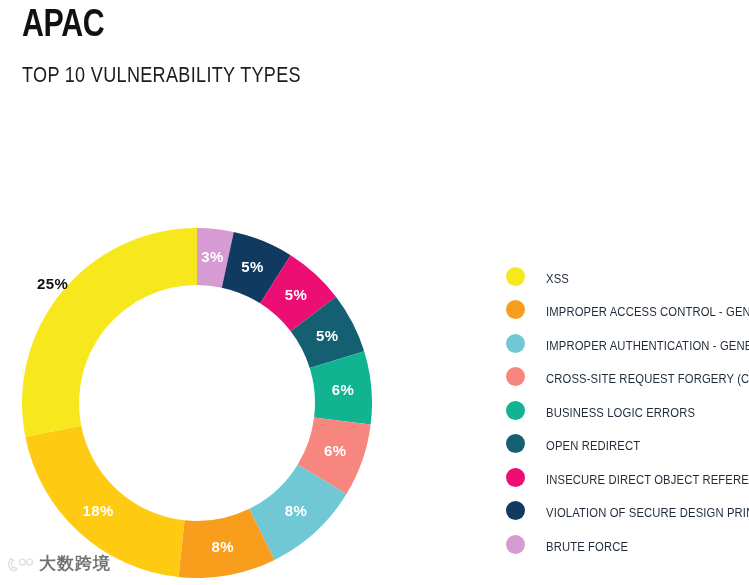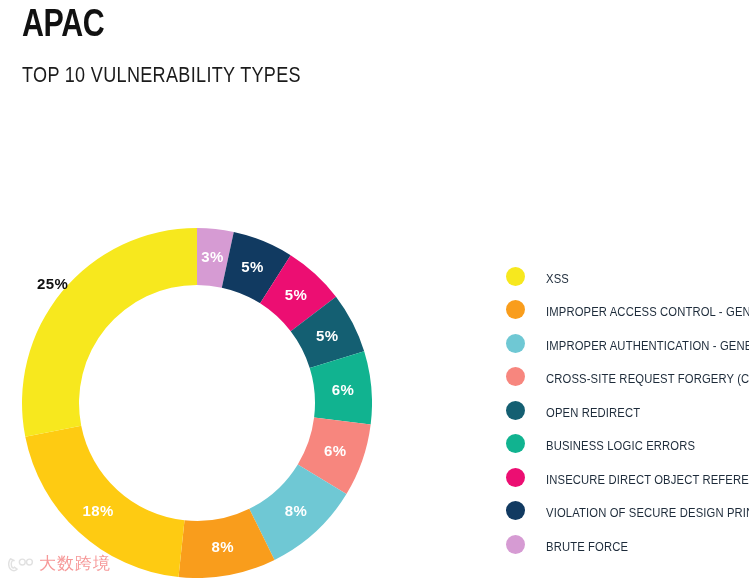--- a/index.html
+++ b/index.html
@@ -114,22 +114,22 @@
     pointer-events: none;
   }
   #watermark-logo {
     width: 26px;
     height: 18px;
     flex: 0 0 26px;
   }
   #watermark-text {
     font-family: "DejaVu Sans", sans-serif;
     font-size: 17px;
-    font-weight: normal;
-    color: #ef4444;
+    font-weight: bold;
+    color: #000000;
     margin-left: 5px;
     letter-spacing: 1px;
     text-shadow: 0 0 1px #ffffff;
   }
 </style>
 </head>
 <body>
 
 <div id="page">
 
@@ -178,26 +178,26 @@
       </div>
       <div class="legend-item">
         <span class="legend-dot" style="background: rgb(111, 200, 212);"></span>
         <span class="legend-label">IMPROPER AUTHENTICATION - GENERIC</span>
       </div>
       <div class="legend-item">
         <span class="legend-dot" style="background: rgb(247, 134, 126);"></span>
         <span class="legend-label">CROSS-SITE REQUEST FORGERY (CSRF)</span>
       </div>
       <div class="legend-item">
+        <span class="legend-dot" style="background: rgb(17, 179, 144);"></span>
+        <span class="legend-label">BUSINESS LOGIC ERRORS</span>
+      </div>
+      <div class="legend-item">
         <span class="legend-dot" style="background: rgb(20, 95, 114);"></span>
         <span class="legend-label">OPEN REDIRECT</span>
-      </div>
-      <div class="legend-item">
-        <span class="legend-dot" style="background: rgb(17, 179, 144);"></span>
-        <span class="legend-label">BUSINESS LOGIC ERRORS</span>
       </div>
       <div class="legend-item">
         <span class="legend-dot" style="background: rgb(236, 14, 114);"></span>
         <span class="legend-label">INSECURE DIRECT OBJECT REFERENCE (IDOR)</span>
       </div>
       <div class="legend-item">
         <span class="legend-dot" style="background: rgb(17, 58, 97);"></span>
         <span class="legend-label">VIOLATION OF SECURE DESIGN PRINCIPLES</span>
       </div>
       <div class="legend-item">

